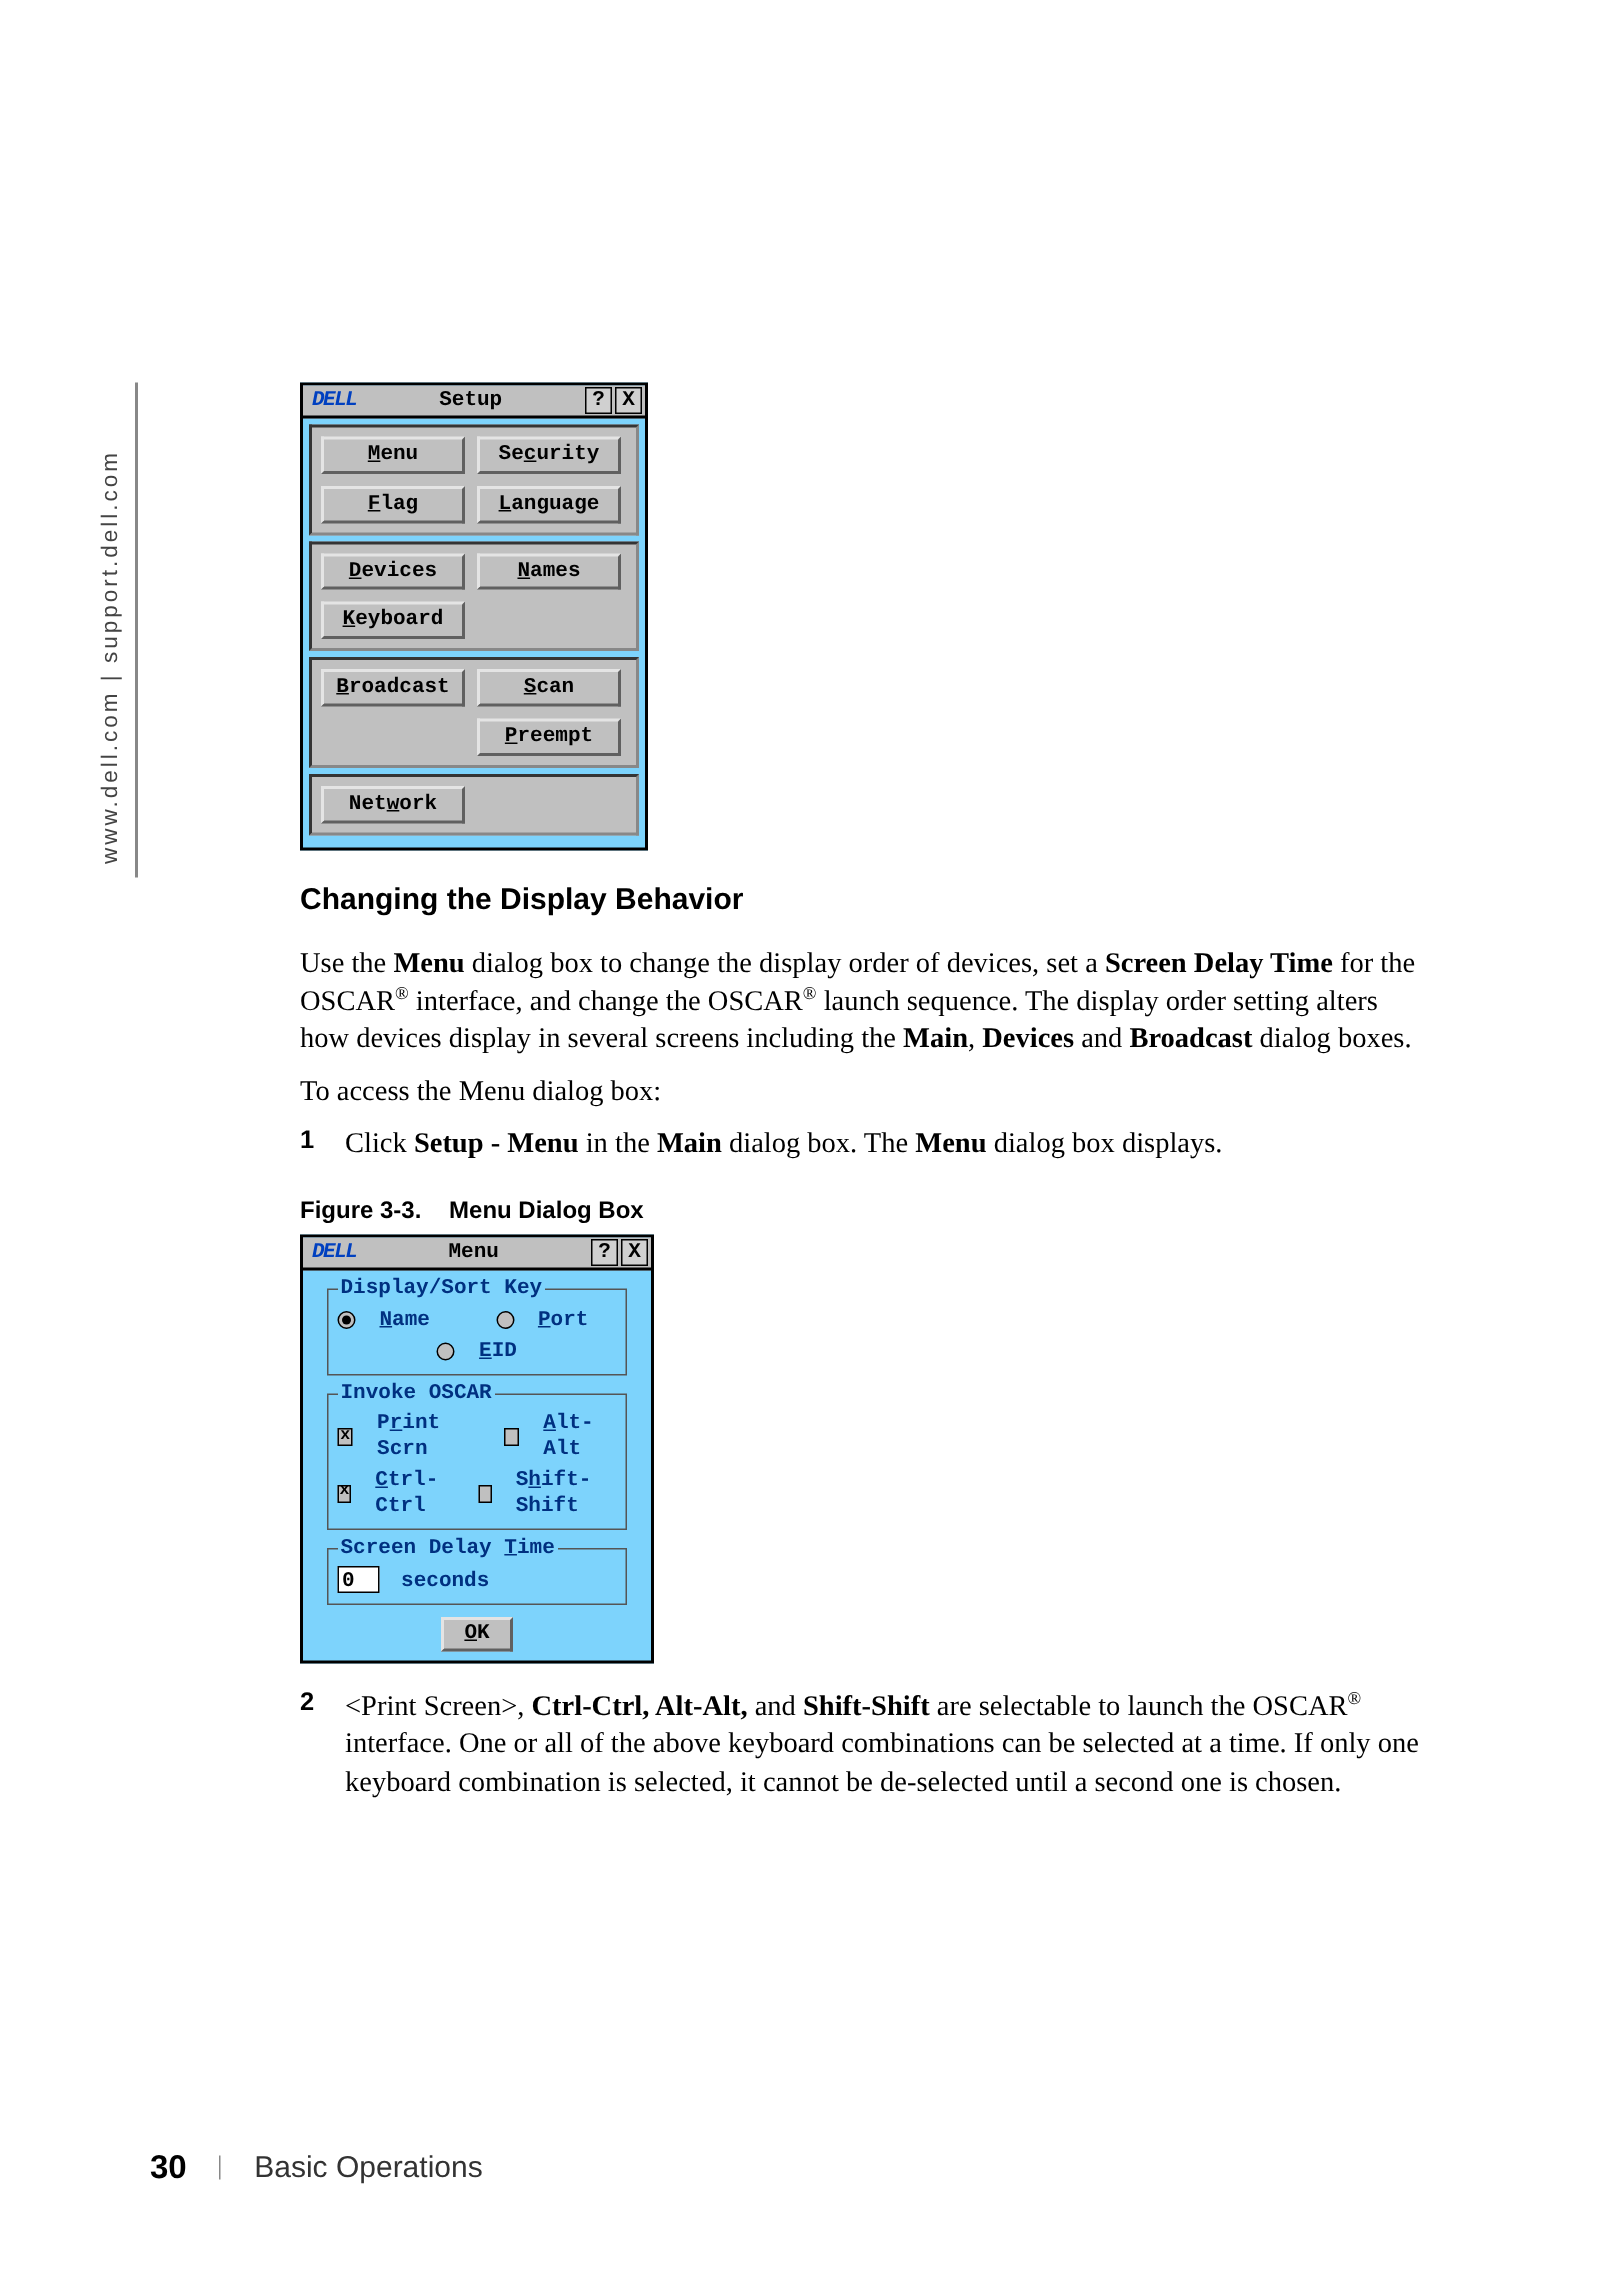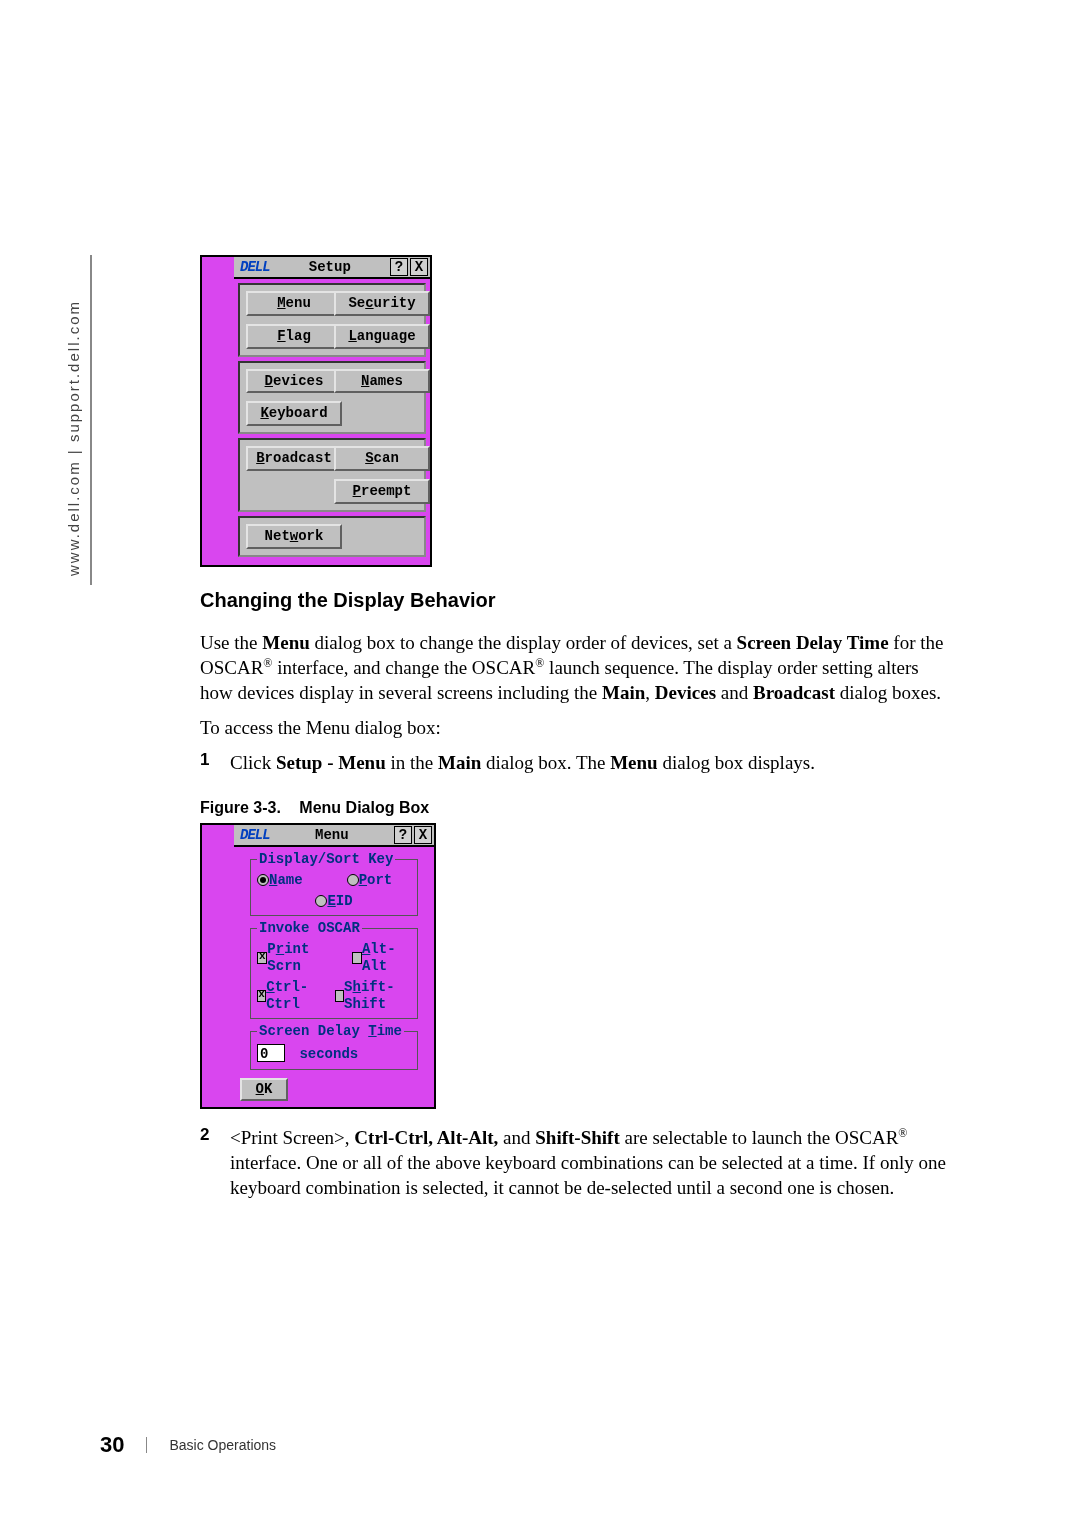--- a/index.html
+++ b/index.html
@@ -46,28 +46,27 @@
   .fig-caption {
     font-family: Arial, Helvetica, sans-serif;
     font-weight: bold;
     font-size: 16px;
     margin-bottom: 6px;
   }
   .fig-caption .num { margin-right: 14px; }
 
   
   .oscar {
-    background: #d946ef;
+    background: #7dd3fc;
     border: 2px solid #000;
     font-family: "Courier New", monospace;
     font-weight: bold;
     font-size: 14px;
     width: 232px;
     line-height: 1.2;
-    padding-left: 32px;
   }
   .oscar-title {
     display: flex;
     align-items: center;
     height: 22px;
     border-bottom: 2px solid #000;
     background: #c0c0c0;
   }
   .oscar-title .logo { color: #0040c0; font-weight: bold; padding-left: 6px; font-style: italic; letter-spacing: -1px; }
   .oscar-title .dlg-name { flex: 1; text-align: center; color: #000; font-family: "Courier New", monospace; }
@@ -124,41 +123,41 @@
   
   .menu-dlg fieldset {
     border: 1px solid #555;
     margin: 4px 16px;
     padding: 4px 6px 6px 6px;
     color: #003080;
   }
   .menu-dlg legend { color: #003080; padding: 0 2px; font-weight: bold; }
   .menu-row { display: flex; gap: 14px; }
   .radio, .chk {
-    display: inline-flex; align-items: center; gap: 0; color: #003080;
+    display: inline-flex; align-items: center; gap: 16px; color: #003080;
   }
   .radio .dot {
     width: 12px; height: 12px; border: 1px solid #000; border-radius: 50%;
     display: inline-flex; align-items: center; justify-content: center;
     background: #c0c0c0;
   }
   .radio .dot.sel::after {
     content: ""; width: 6px; height: 6px; background: #000; border-radius: 50%;
   }
   .chk .box {
     width: 12px; height: 12px; border: 1px solid #000; background: #c0c0c0;
     display: inline-flex; align-items: center; justify-content: center; font-size: 11px; line-height: 1;
   }
   .chk .box.sel::after { content: "x"; color: #000; font-weight: bold; position: relative; top: -1px; }
   .seconds-box {
     display: inline-block; width: 28px; height: 18px;
     background: #fff; border: 1px solid #000; color: #000; margin-right: 6px;
     line-height: 18px; padding: 0 2px;
   }
-  .ok-row { display: flex; justify-content: flex-start; padding: 4px 6px 6px; }
+  .ok-row { display: flex; justify-content: center; padding: 4px 6px 6px; }
   .ok-btn {
     min-width: 48px; text-align: center;
     background: #c0c0c0;
     border-top: 2px solid #e4e4e4;
     border-left: 2px solid #e4e4e4;
     border-right: 2px solid #606060;
     border-bottom: 2px solid #606060;
     padding: 1px 8px; cursor: pointer;
   }
   .ok-btn .ul { text-decoration: underline; }
@@ -169,21 +168,21 @@
     position: absolute;
     left: 100px;
     bottom: 70px;
     display: flex;
     align-items: center;
     gap: 18px;
     font-family: Arial, Helvetica, sans-serif;
   }
   .footer .pnum { font-weight: bold; font-size: 22px; }
   .footer .sep { width: 1px; height: 16px; background: #888; margin: 0 4px; }
-  .footer .chapter { font-size: 14px; color: #333; }
+  .footer .chapter { font-size: 20px; color: #333; }
 </style>
 </head>
 <body>
 
 <div class="page">
   <div class="side-url">www.dell.com | support.dell.com</div>
   <div class="side-rule"></div>
 
   <div class="content">
 

